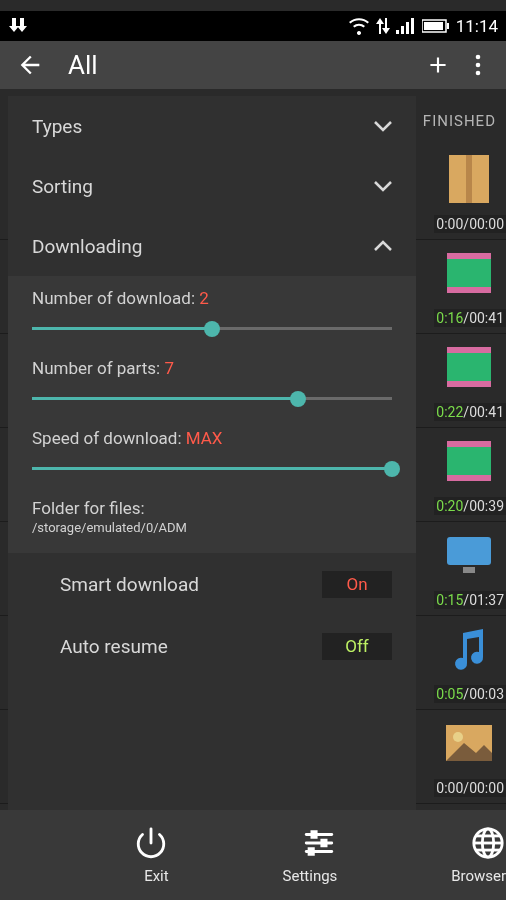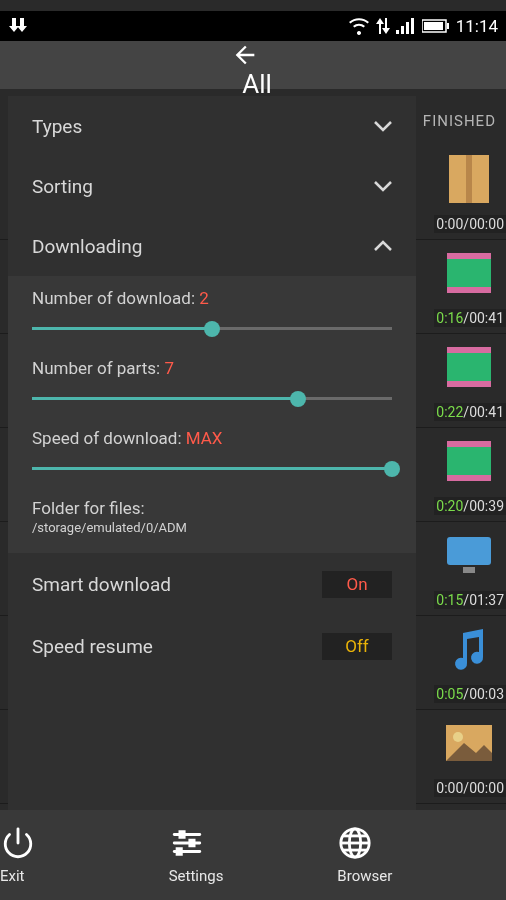--- a/index.html
+++ b/index.html
@@ -23,21 +23,20 @@
   margin-top: 11px;
 }
 .status-left { display: flex; align-items: center; gap: 4px; }
 .status-right { display: flex; align-items: center; gap: 6px; }
 .toolbar {
   height: 48px;
   background: #444;
   display: flex;
   align-items: center;
   padding: 0 8px 0 16px;
-  flex-direction: column;
 }
 .back-arrow { width: 28px; height: 28px; margin-right: 24px; }
 .toolbar-title { font-size: 26px; flex: 1; }
 .add-btn, .menu-btn { width: 40px; height: 40px; display: flex; align-items: center; justify-content: center; }
 
 
 .bg-list {
   position: absolute;
   top: 96px;
   left: 0;
@@ -137,50 +136,51 @@
 }
 .folder-label { font-size: 17px; color: #d2d2d2; }
 .folder-path { font-size: 13px; color: #d2d2d2; margin-top: 2px; margin-bottom: 14px; }
 .toggle-row {
   height: 62px;
   display: flex;
   align-items: center;
   font-size: 19px;
   color: #d8d8d8;
   padding: 0 24px;
+  margin-left: 28px;
 }
 .toggle-pill {
   margin-left: auto;
   width: 70px;
   height: 27px;
   background: #222;
   display: flex;
   align-items: center;
   justify-content: center;
   font-size: 17px;
 }
 .toggle-pill.on { color: #ff5a4a; }
-.toggle-pill.off { color: #eab308; }
+.toggle-pill.off { color: #bef264; }
 
 
 .bottom-nav {
   position: absolute;
   left: 0;
   right: 0;
   bottom: 0;
   height: 90px;
   background: #393939;
   display: flex;
   z-index: 3;
 }
 .nav-item {
   flex: 1;
   display: flex;
   flex-direction: column;
-  align-items: flex-start;
+  align-items: flex-end;
   justify-content: center;
   gap: 6px;
   font-size: 15px;
   color: #e8e8e8;
 }
 .nav-icon { width:36px; height:36px; display:flex; align-items:center; justify-content:center; }
 
 svg { display: block; }
 </style>
 </head>
@@ -385,21 +385,21 @@
 
     <div class="folder-label">Folder for files:</div>
     <div class="folder-path">/storage/emulated/0/ADM</div>
   </div>
 
   <div class="toggle-row">
     <span>Smart download</span>
     <div class="toggle-pill on">On</div>
   </div>
   <div class="toggle-row">
-    <span>Speed resume</span>
+    <span>Auto resume</span>
     <div class="toggle-pill off">Off</div>
   </div>
 </div>
 
 <div class="bottom-nav">
   <div class="nav-item">
     <div class="nav-icon">
       <svg width="34" height="34" viewBox="0 0 24 24">
           <path d="M12 2v10" stroke="#fff" stroke-width="2" fill="none" stroke-linecap="round"></path>
           <path d="M6 6a9 9 0 1 0 12 0" stroke="#fff" stroke-width="2" fill="none" stroke-linecap="round"></path>

